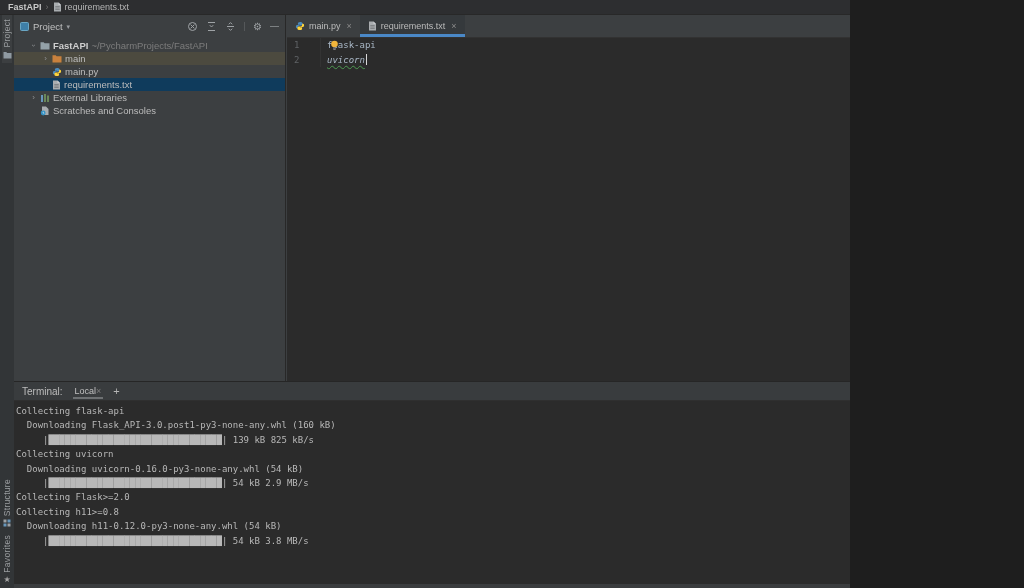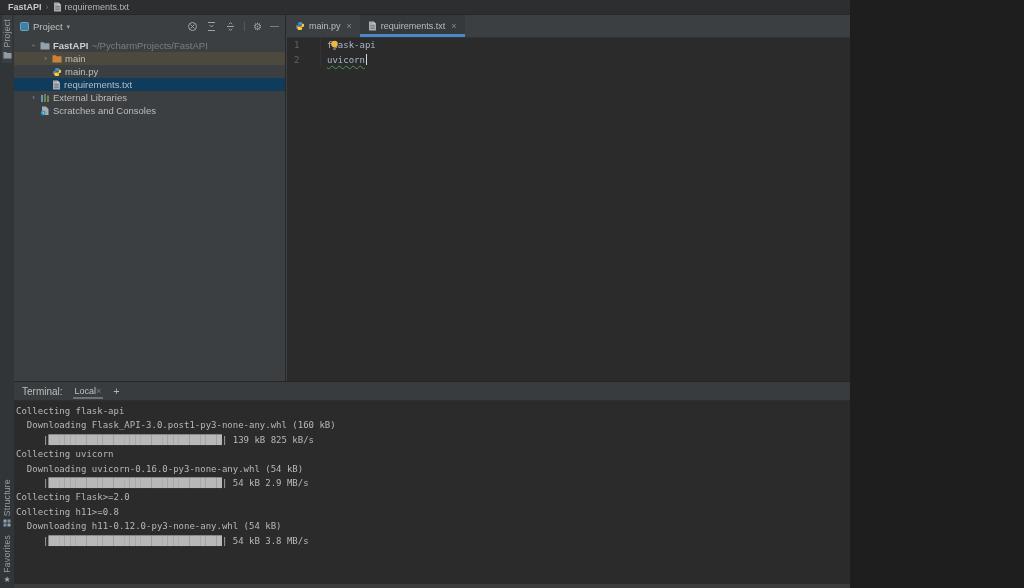--- a/index.html
+++ b/index.html
@@ -58,21 +58,21 @@
   .etab{display:flex;align-items:center;gap:4px;padding:0 8px;position:relative;color:#bbbbbb;font-size:9px;cursor:default;}
   .etab .close{color:#8a8a8a;font-size:9px;margin-left:2px;}
   .etab.active{background:#35393c;}
   .etab.active::after{content:"";position:absolute;left:0;right:0;bottom:0;height:3px;background:#4a88c7;}
   .editor-body{position:relative;display:flex;}
   .gutter{width:34px;border-right:1px solid #333333;box-sizing:border-box;}
   .gut-num{height:14.5px;line-height:14.5px;color:#606366;font-size:9px;padding-left:7px;}
   .code{padding-left:6px;position:relative;}
   .code-line{height:14.5px;line-height:14.5px;font-size:9px;color:#a9b7c6;white-space:pre;}
   .typo{text-decoration:underline;text-decoration-style:wavy;text-decoration-color:#4e9a52;
-        text-decoration-thickness:1px;text-underline-offset:2px;}
+        text-decoration-thickness:1px;text-underline-offset:2px;font-style:italic;}
   .caret{display:inline-block;width:1px;height:11px;background:#d8d8d8;vertical-align:text-bottom;margin-left:1px;}
   .bulb{position:absolute;left:9px;top:2px;}
 
   
   .terminal{position:absolute;left:14px;top:381px;width:1010px;height:207px;background:#2b2b2b;
             border-top:1px solid #262626;box-sizing:border-box;}
   .term-header{height:19px;background:#393c3e;display:flex;align-items:center;gap:10px;padding:0 8px;
                border-bottom:1px solid #2f2f2f;box-sizing:border-box;}
   .term-title{color:#bcbcbc;font-size:10px;}
   .term-tab{position:relative;display:flex;align-items:center;color:#c0c0c0;font-size:9px;

